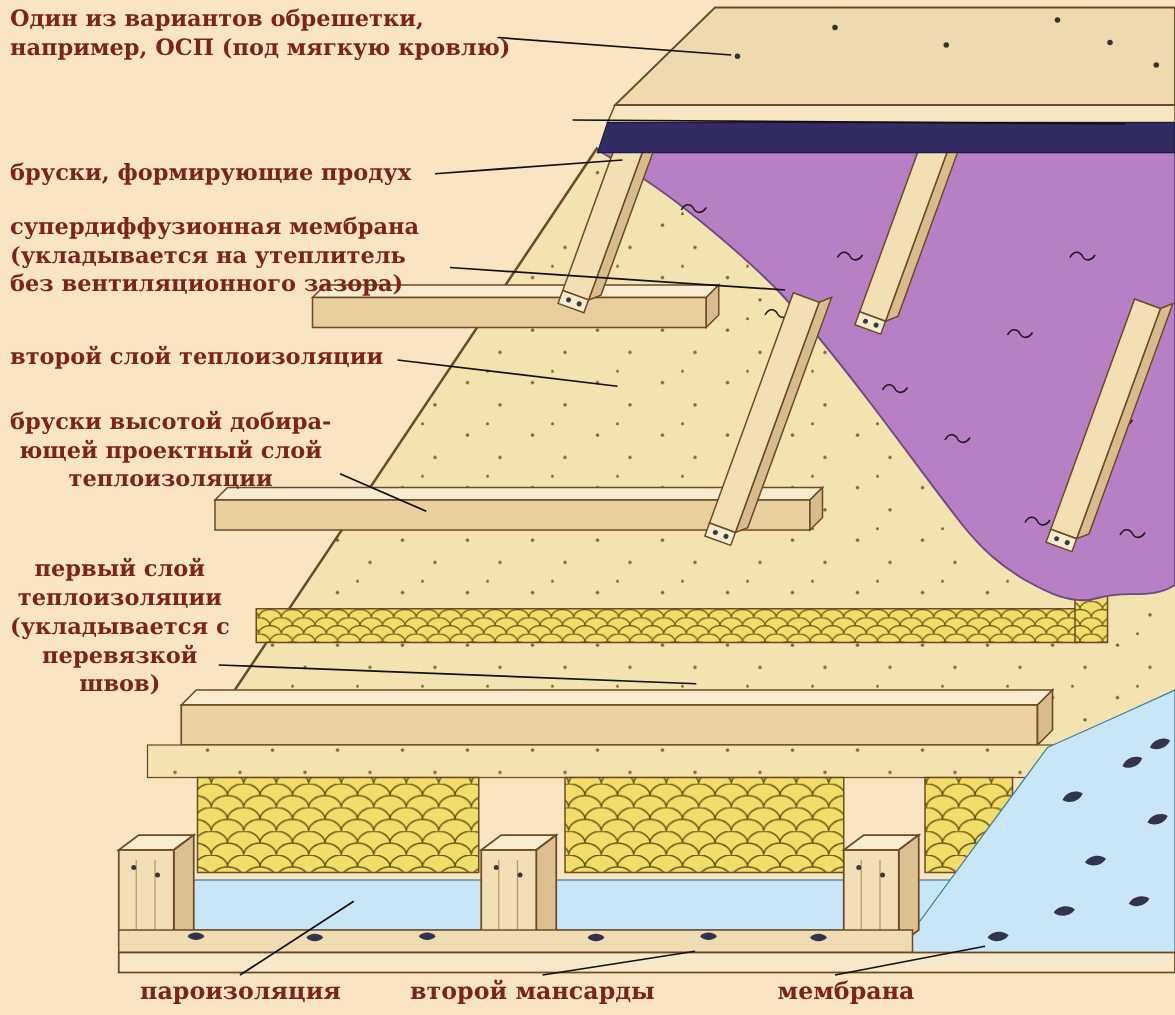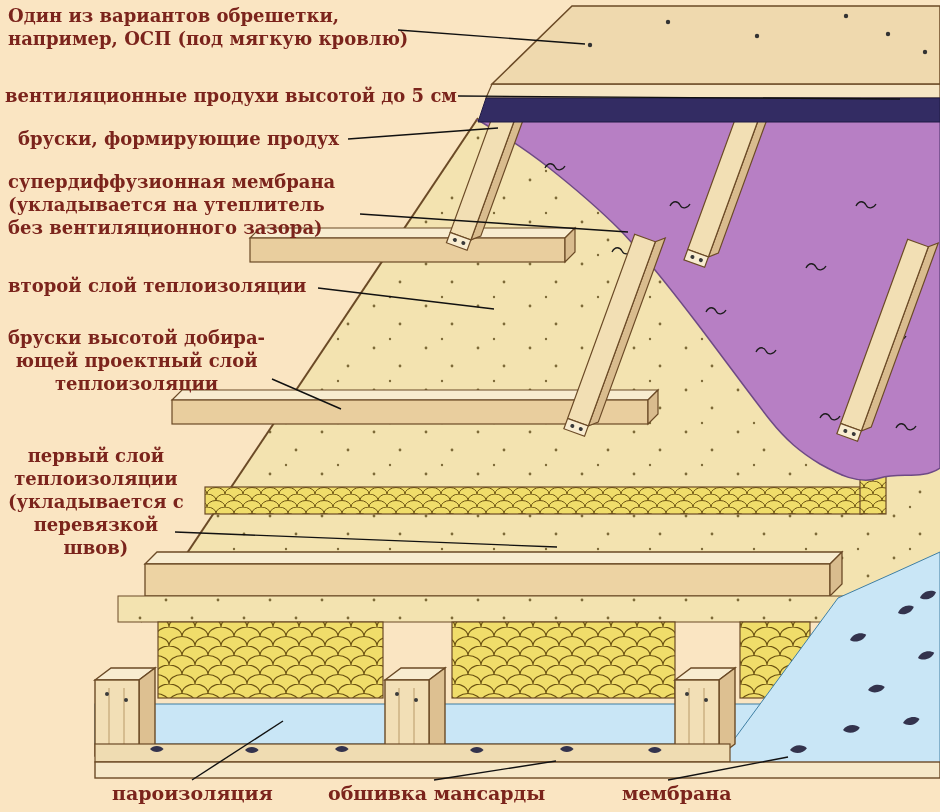--- a/index.html
+++ b/index.html
@@ -4,21 +4,21 @@
 <style>
   html,body{margin:0;padding:0;background:#FAE5C2;}
   .stage{position:relative;width:940px;height:812px;background:#84cc16;overflow:hidden;
          font-family:"DejaVu Serif",serif;}
   .stage svg{position:absolute;left:0;top:0;}
   .lbl{position:absolute;color:#7B241C;font-weight:bold;font-size:18px;line-height:1.28;
        white-space:pre-line;}
   .lbl-bottom{font-size:19px;}
   .lbl-osb{left:8px;top:4px;}
   .lbl-vent{left:5px;top:84px;}
-  .lbl-bruski-produh{left:18px;top:127px;}
+  .lbl-bruski-produh{left:8px;top:127px;}
   .lbl-membrane{left:8px;top:170px;}
   .lbl-second{left:8px;top:274px;}
   .lbl-bruski-height{left:8px;top:326px;text-align:center;}
   .lbl-first{left:8px;top:444px;text-align:center;}
   .lbl-paro{left:112px;top:781px;}
   .lbl-obsh{left:328px;top:781px;}
   .lbl-strop{left:622px;top:781px;}
 </style>
 </head>
 <body>
@@ -226,31 +226,30 @@
     <line x1="272" y1="379" x2="341" y2="409"></line>
     <line x1="175" y1="532" x2="557" y2="547"></line>
     <line x1="192" y1="780" x2="283" y2="721"></line>
     <line x1="434" y1="780" x2="556" y2="761"></line>
     <line x1="668" y1="780" x2="788" y2="757"></line>
   </g>
 </svg>
 
 <div class="lbl lbl-osb">Один из вариантов обрешетки,
 например, ОСП (под мягкую кровлю)</div>
-<div class="lbl lbl-vent">вентиляционные продухи высотой до 5 см</div>
 <div class="lbl lbl-bruski-produh">бруски, формирующие продух</div>
 <div class="lbl lbl-second">второй слой теплоизоляции</div>
 <div class="lbl lbl-membrane">супердиффузионная мембрана
 (укладывается на утеплитель
 без вентиляционного зазора)</div>
 <div class="lbl lbl-bruski-height">бруски высотой добира-
 ющей проектный слой
 теплоизоляции</div>
 <div class="lbl lbl-first">первый слой
 теплоизоляции
 (укладывается с
 перевязкой
 швов)</div>
 <div class="lbl lbl-bottom lbl-paro">пароизоляция</div>
-<div class="lbl lbl-bottom lbl-obsh">обшивка мансарды</div>
+<div class="lbl lbl-bottom lbl-obsh">второй мансарды</div>
 <div class="lbl lbl-bottom lbl-strop">мембрана</div>
 
 </div>
 
 </body></html>

